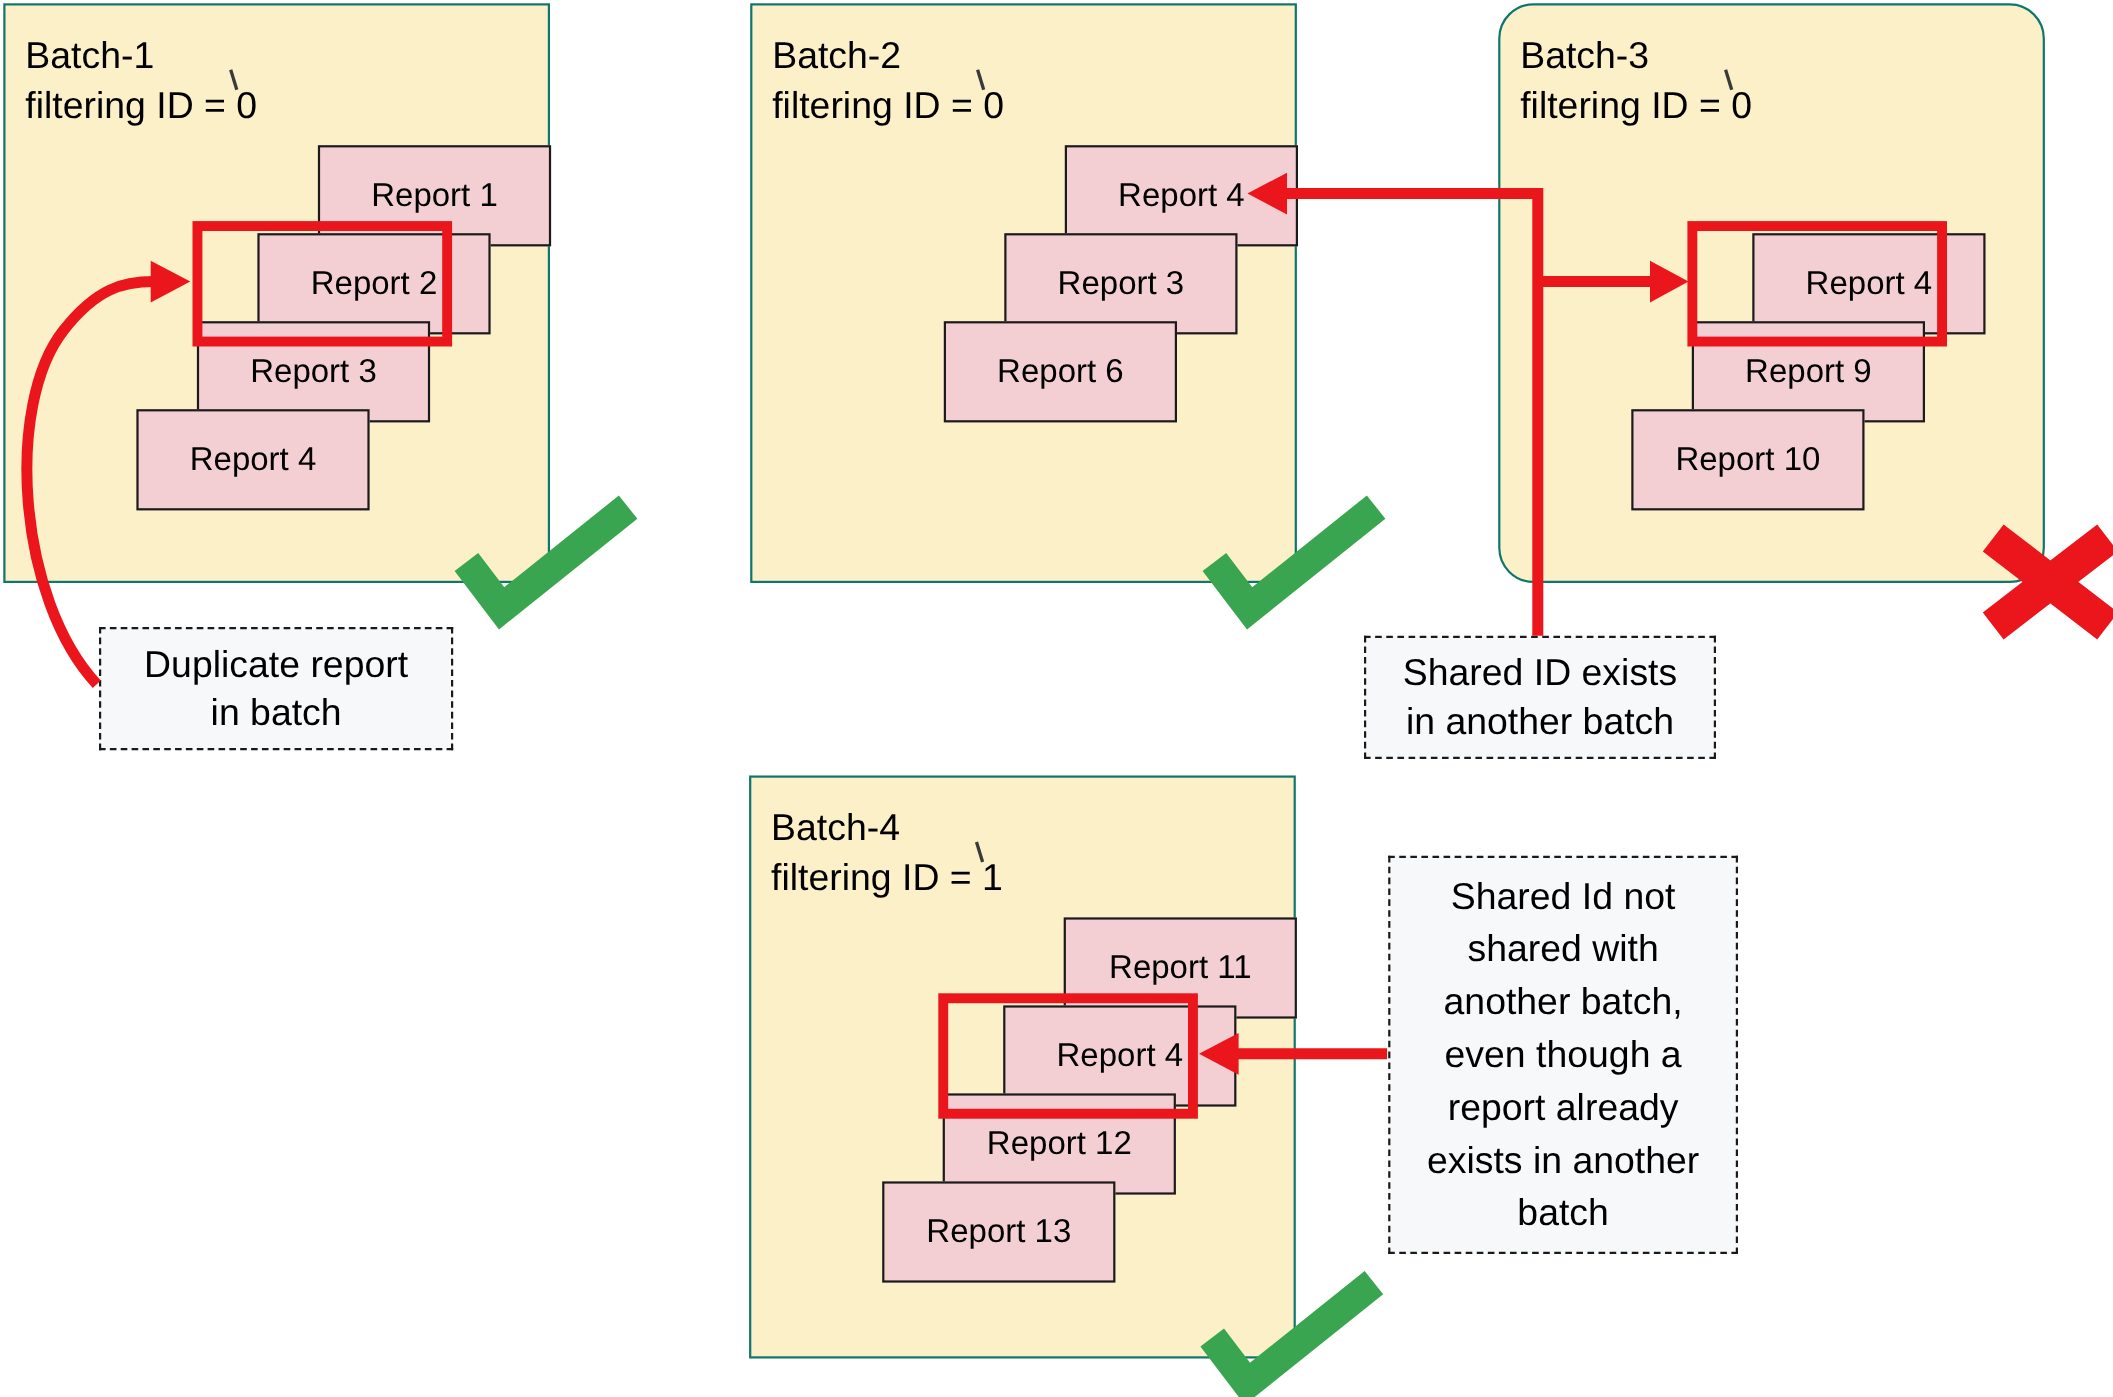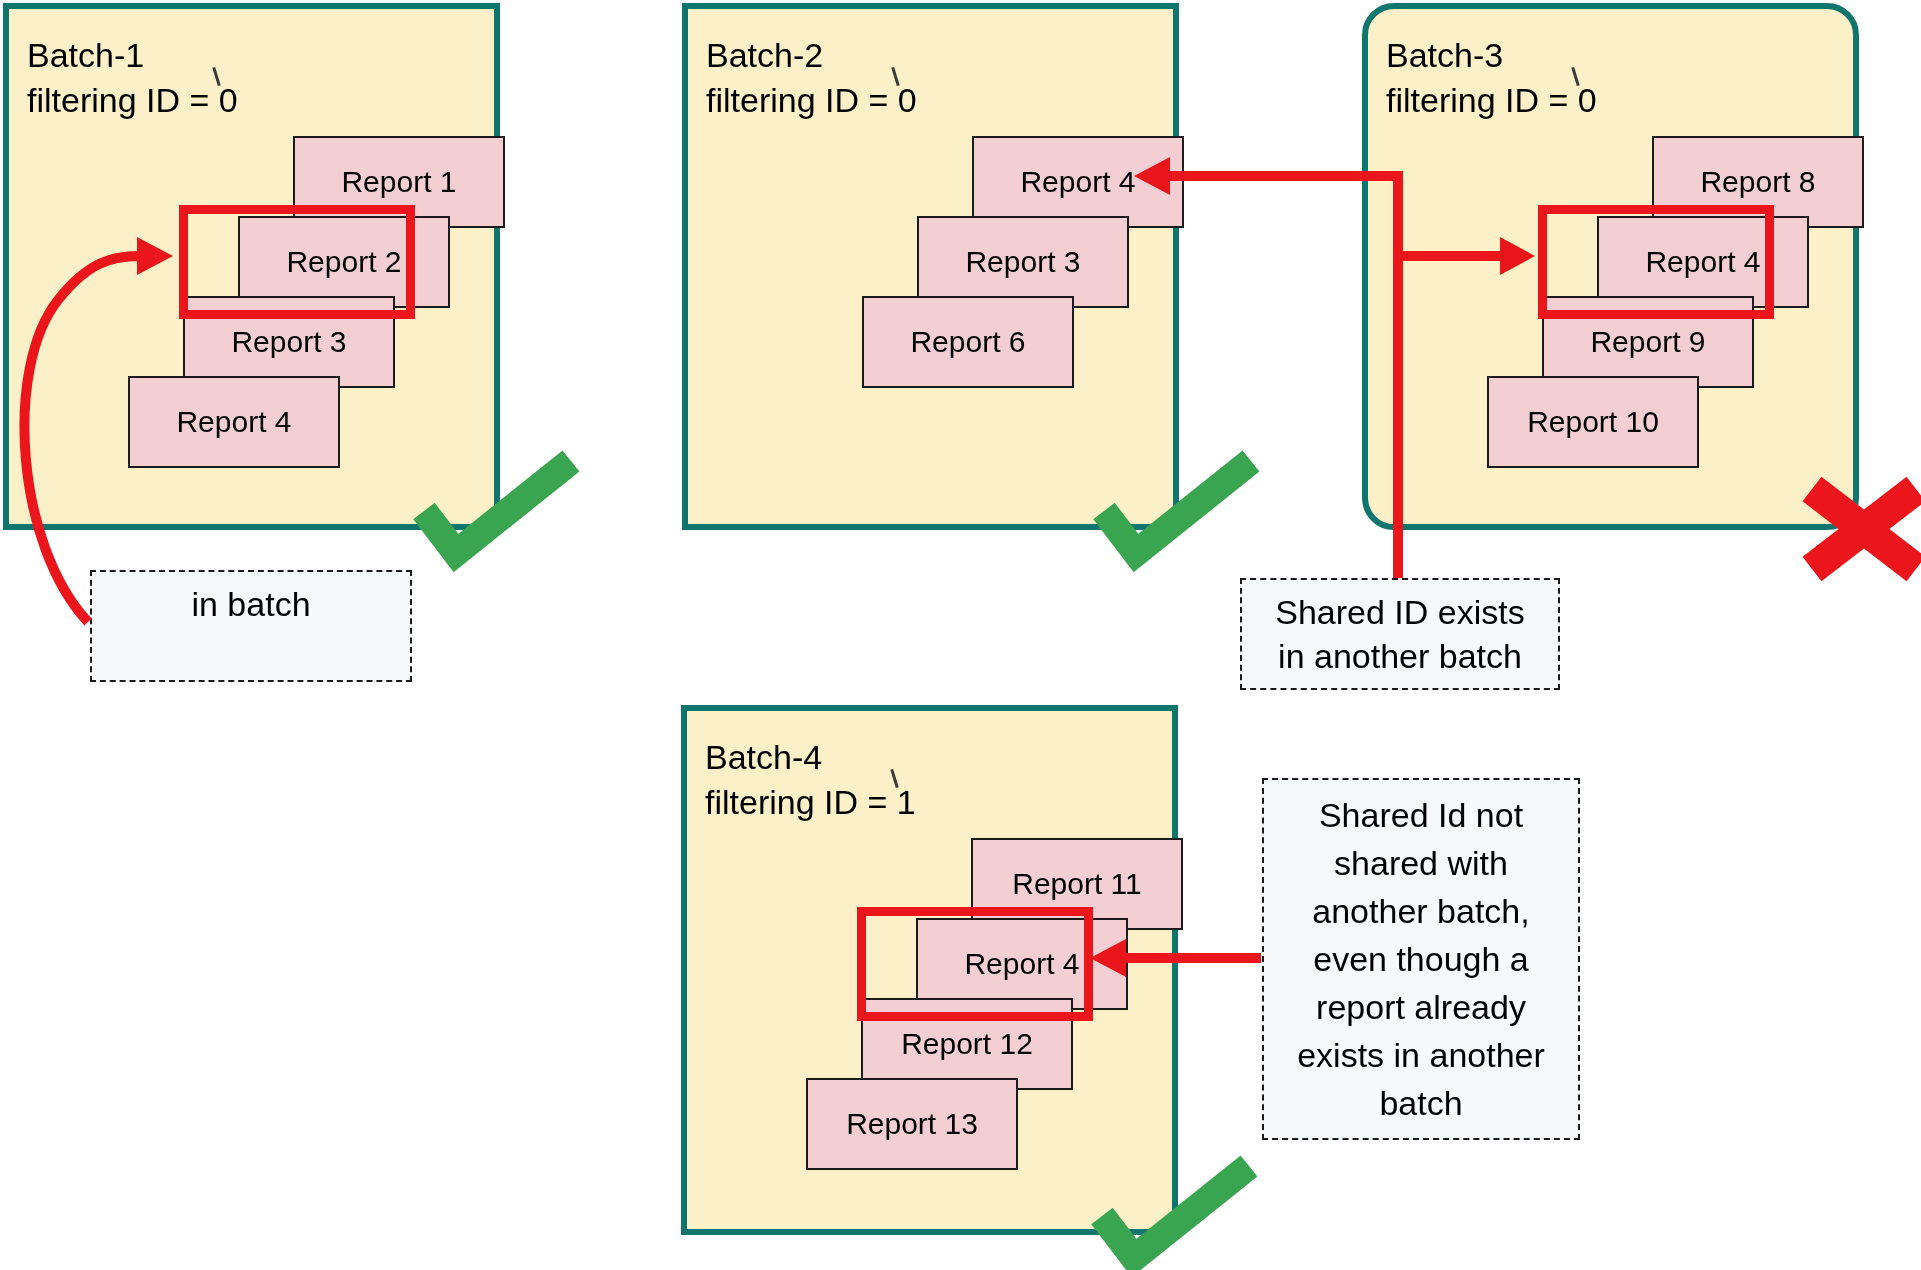--- a/index.html
+++ b/index.html
@@ -4,21 +4,21 @@
 <style>
   html,body{margin:0;padding:0;background:#ffffff;}
   #canvas{
     position:relative;width:1921px;height:1270px;overflow:hidden;
     background:#ffffff;color:#000;
     font-family:"Liberation Sans","DejaVu Sans",sans-serif;
   }
   
   .batch{
     position:absolute;width:497px;height:527px;box-sizing:border-box;
-    background:#fcf0c8;border:6px solid #0f766e;
+    background:#fcf0c8;border:2px solid #0f766e;
   }
   .b1{left:3px;top:3px;}
   .b2{left:682px;top:3px;}
   .b3{left:1362px;top:3px;border-radius:32px;}
   .b4{left:681px;top:705px;height:530px;}
   .batch-title{
     position:absolute;left:18px;top:24px;
     font-size:34px;line-height:45px;white-space:nowrap;
   }
   .tick{
@@ -81,41 +81,41 @@
     <div class="card c1">Report 3</div>
     <div class="card c2">Report 6</div>
   </div>
 
   <div class="batch b3">
     <div class="batch-title">
       <div>Batch-3</div>
       <div>filtering ID = 0</div>
     </div>
     <div class="tick"></div>
-    <div class="card c0">Report 8</div>
     <div class="card c1">Report 4</div>
     <div class="card c2">Report 9</div>
     <div class="card c3">Report 10</div>
     <div class="hl"></div>
   </div>
 
   <div class="batch b4">
     <div class="batch-title">
       <div>Batch-4</div>
       <div>filtering ID = 1</div>
     </div>
     <div class="tick"></div>
     <div class="card c0">Report 11</div>
     <div class="card c1">Report 4</div>
     <div class="card c2">Report 12</div>
     <div class="card c3">Report 13</div>
     <div class="hl"></div>
   </div>
 
   <div class="note note1">
+    <div>Duplicate report</div>
     <div>in batch</div>
   </div>
 
   <div class="note note2">
     <div>Shared ID exists</div>
     <div>in another batch</div>
   </div>
 
   <div class="note note3">
     <div>Shared Id not</div>

